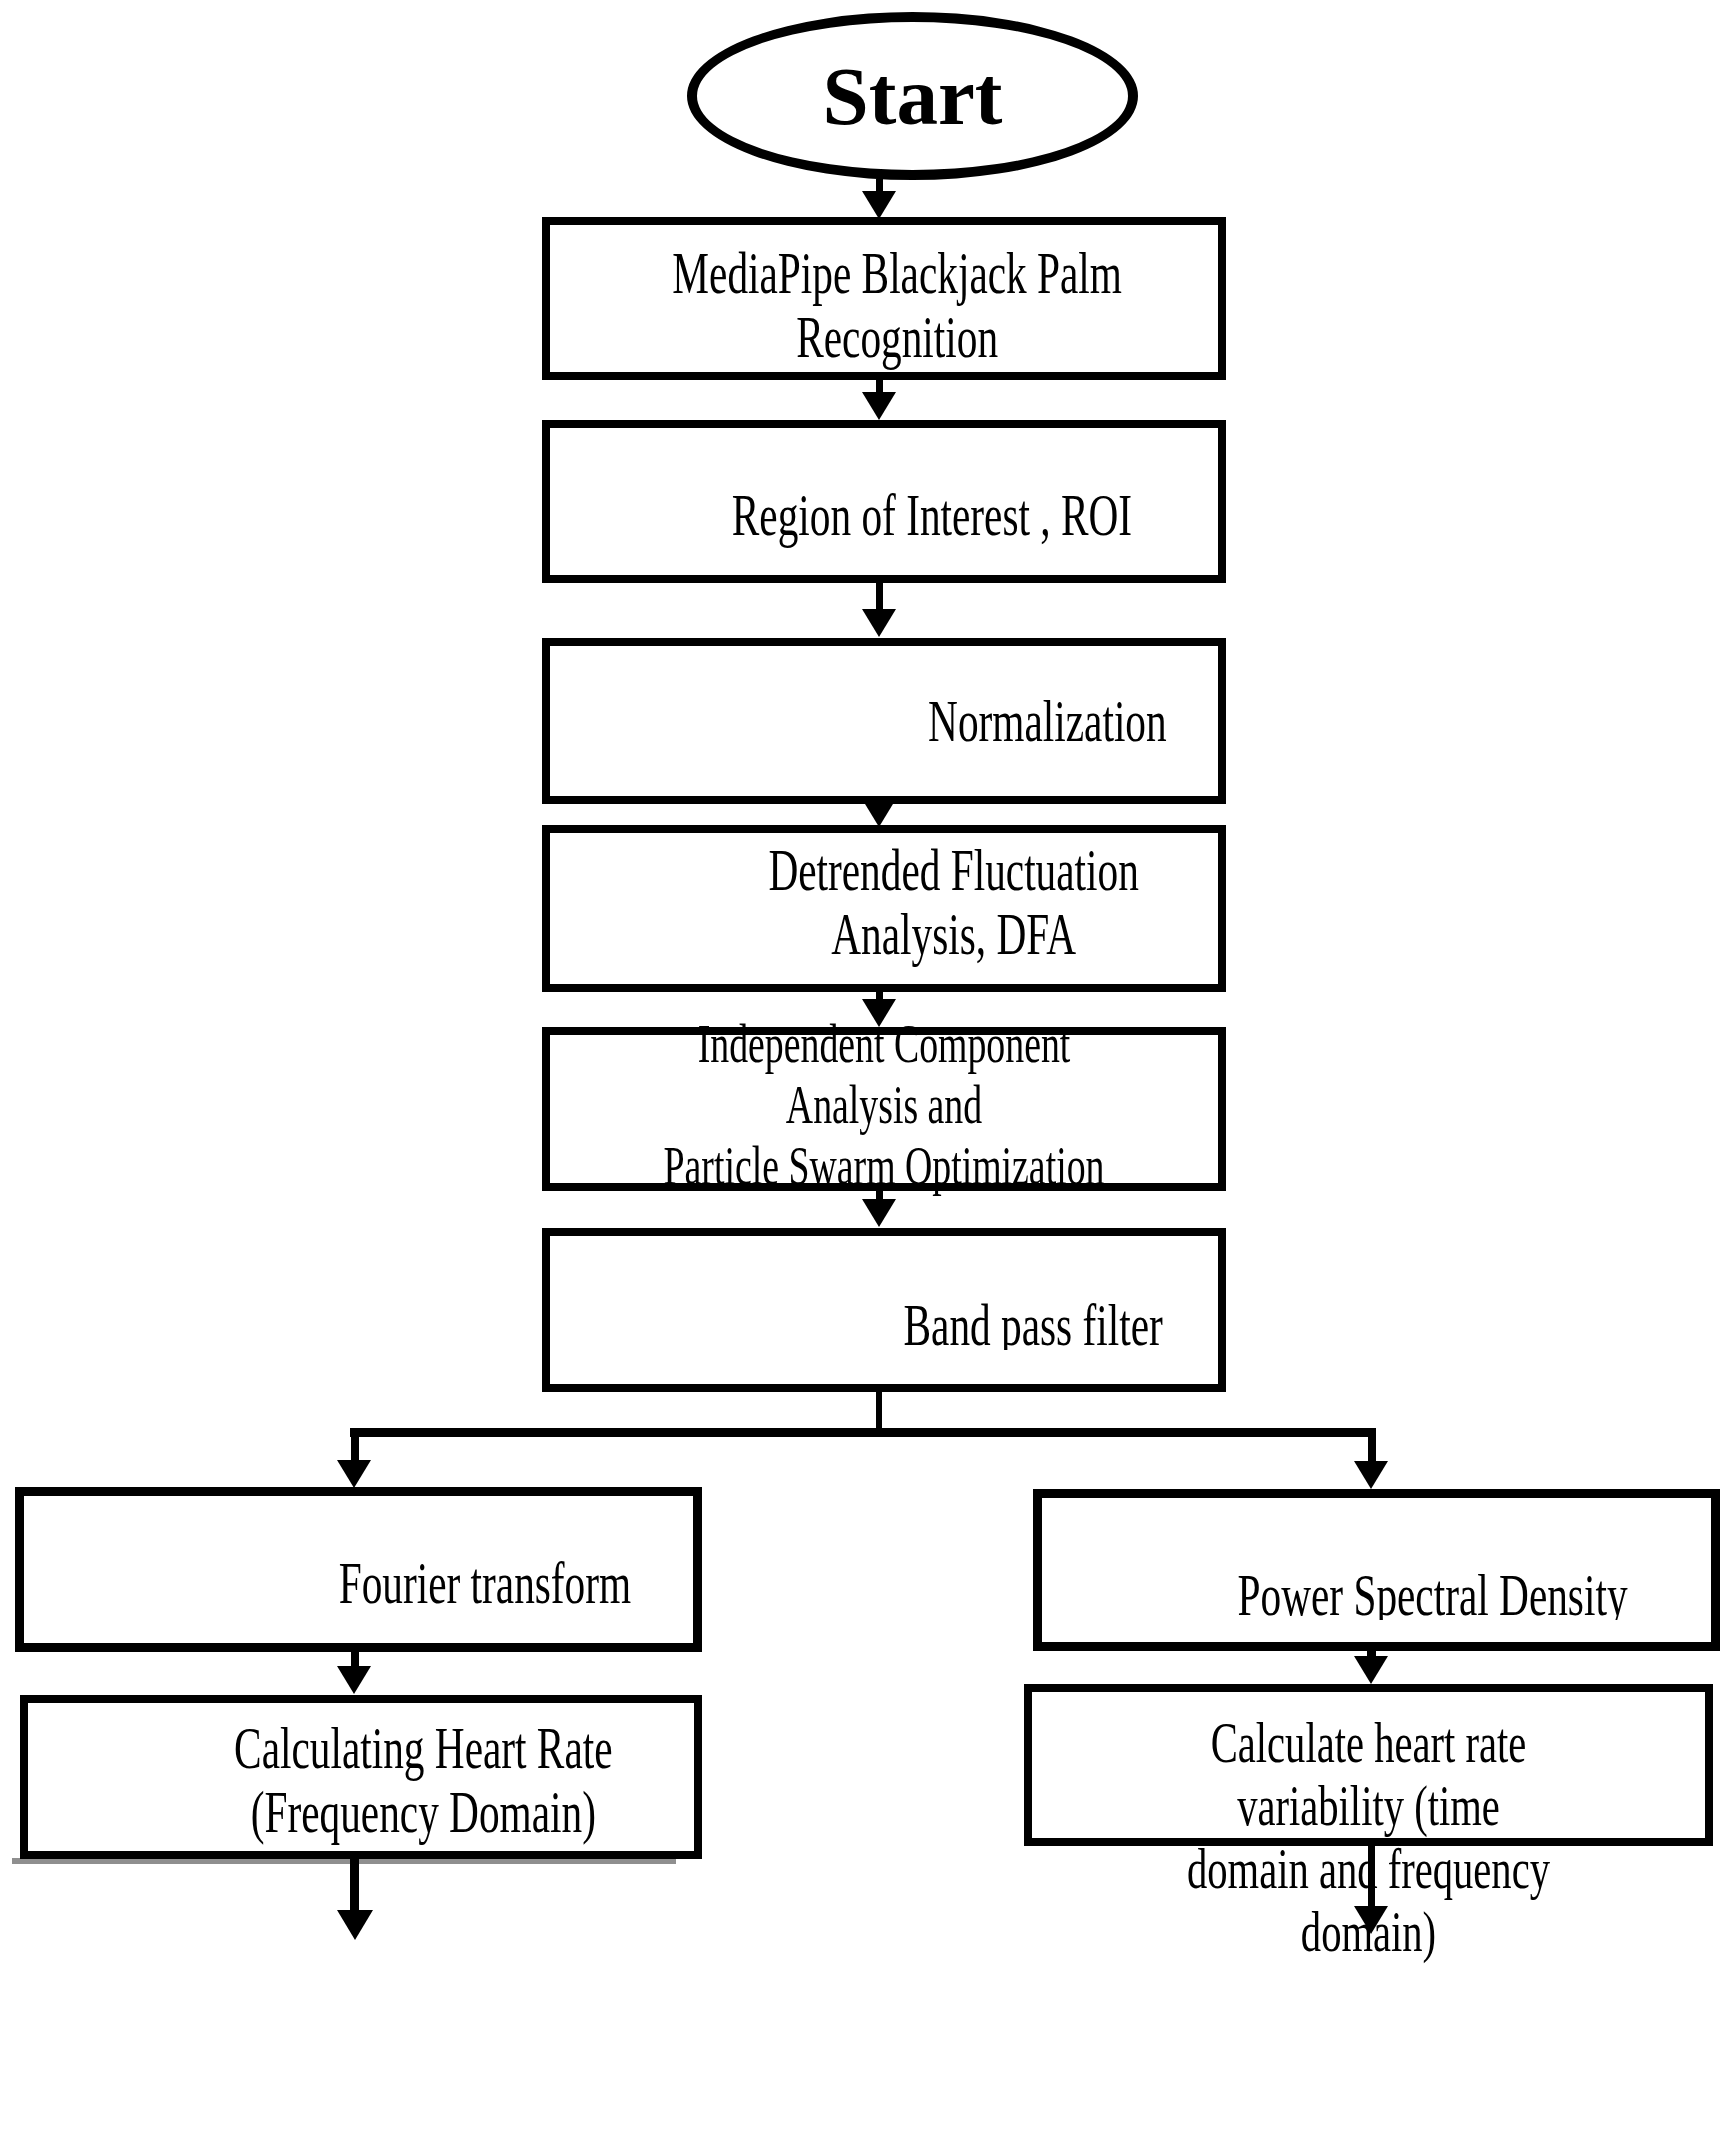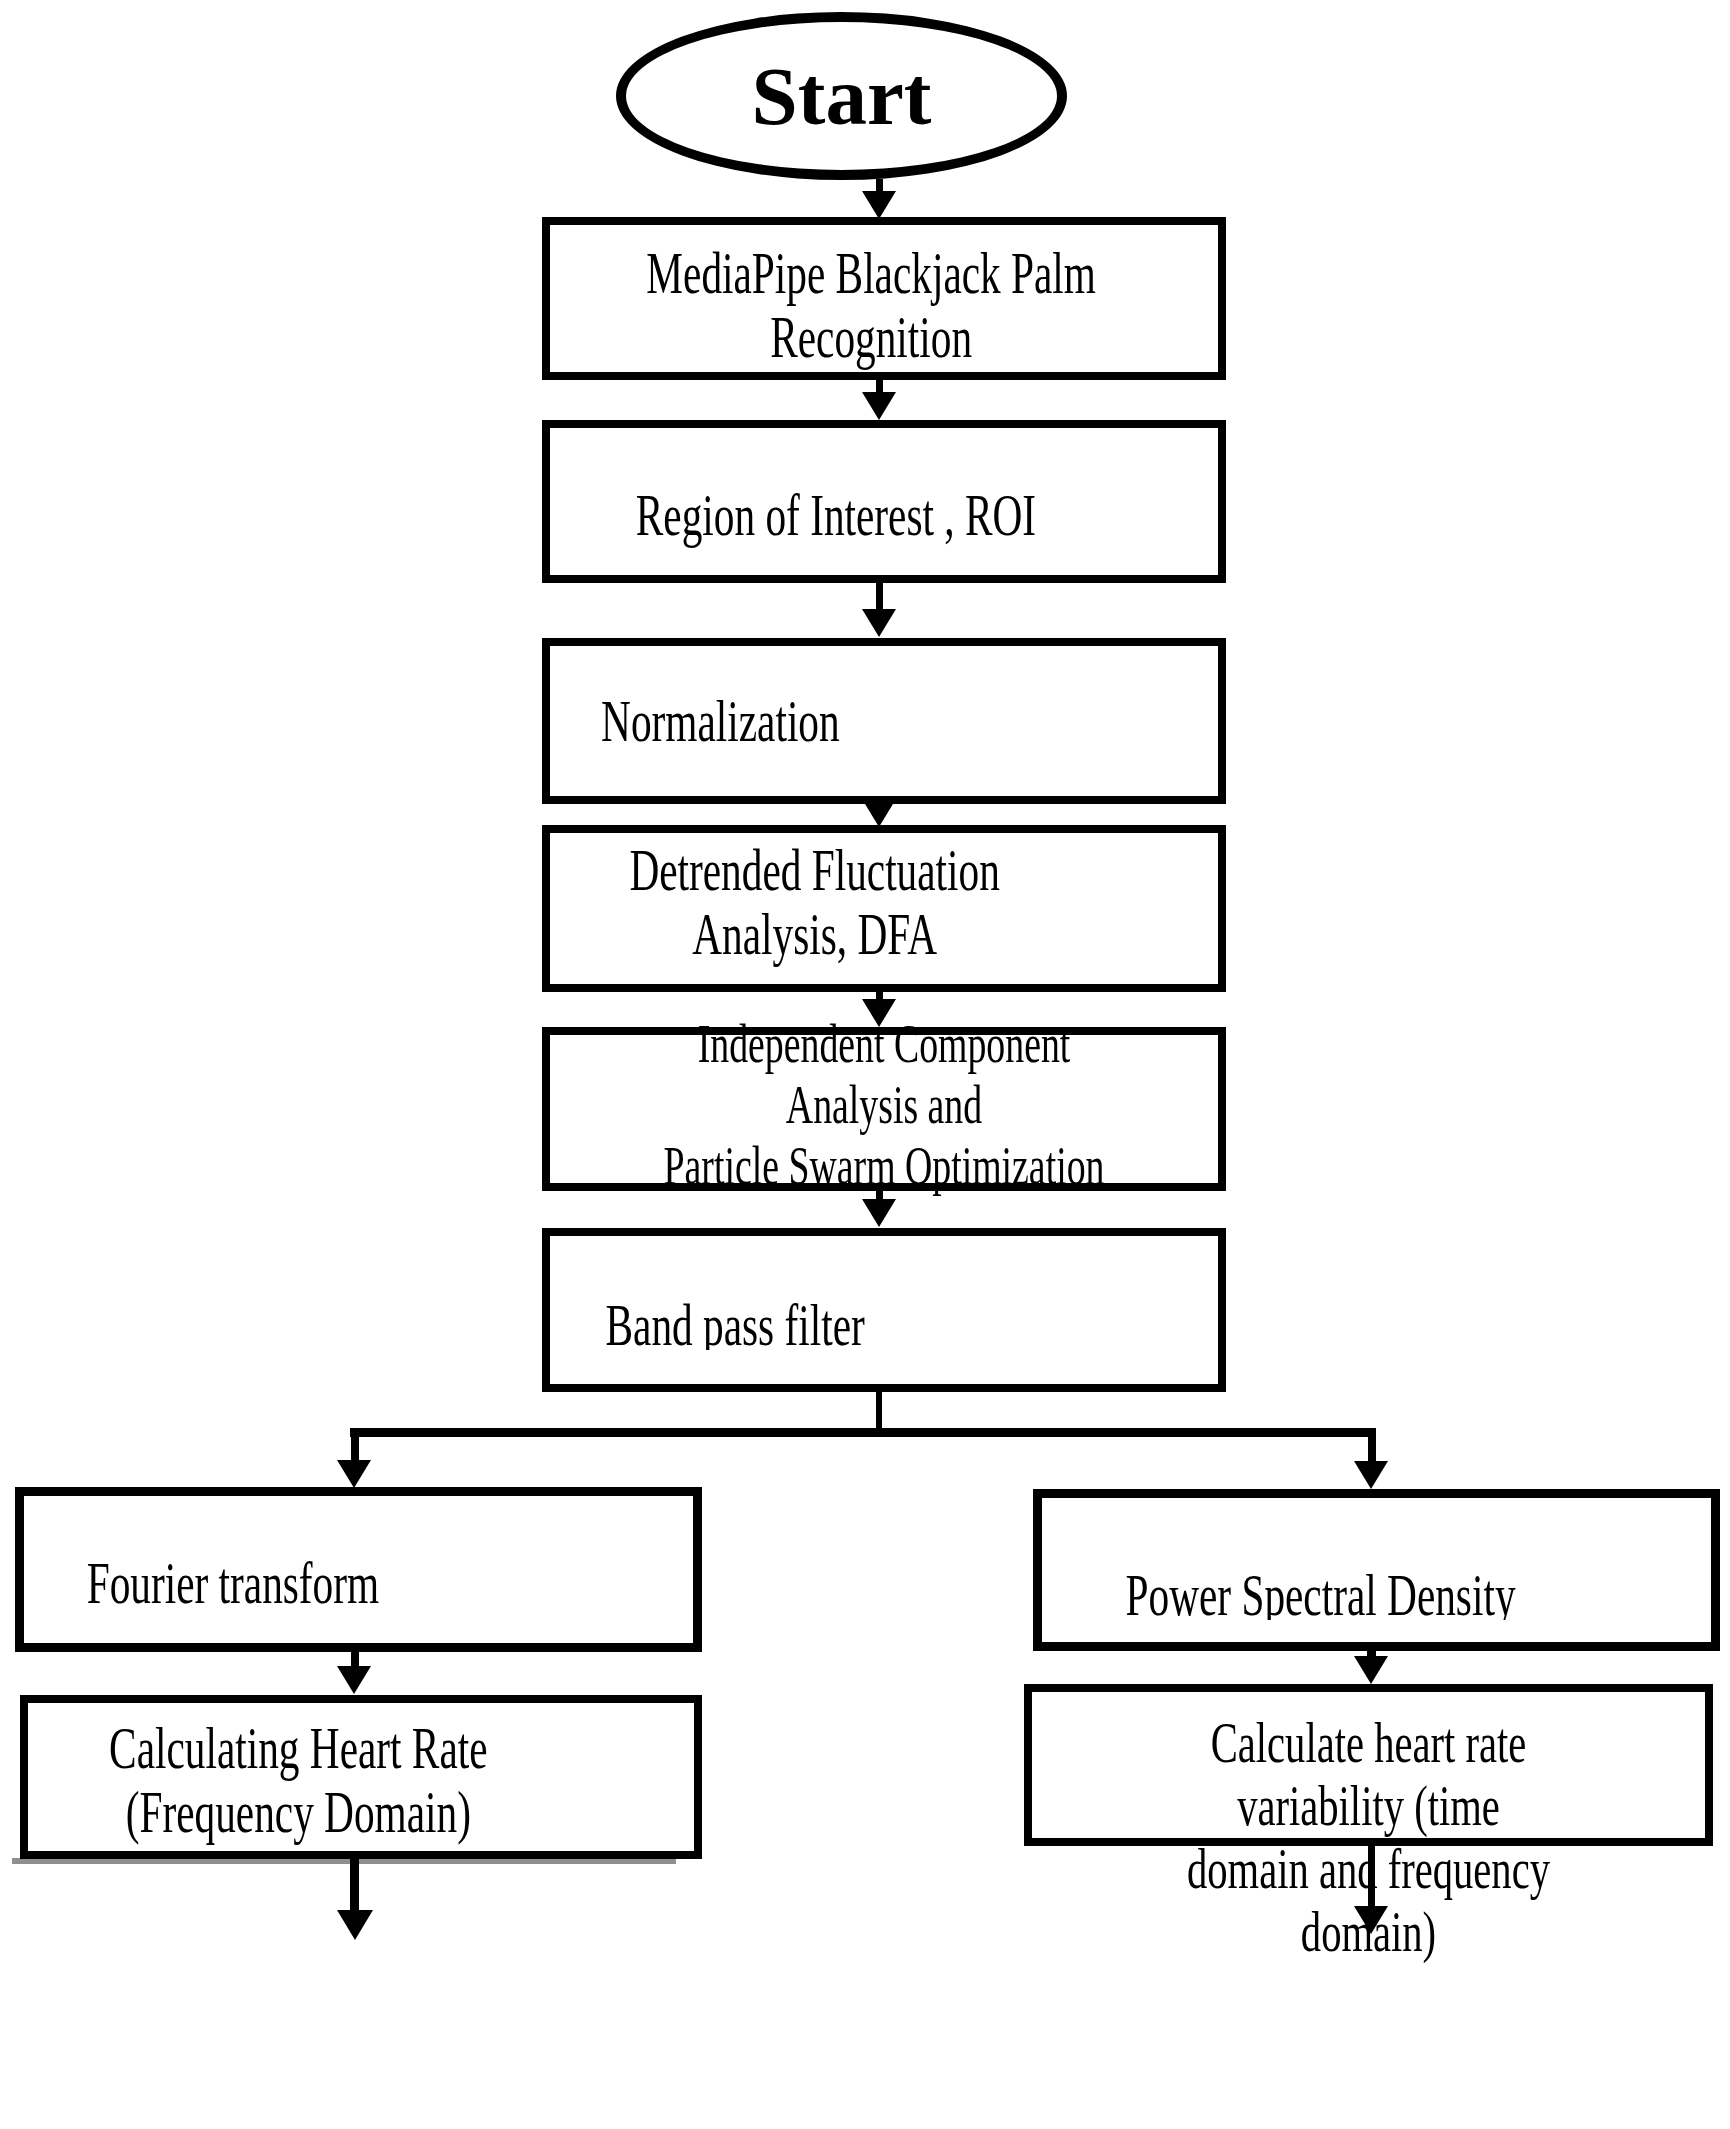--- a/index.html
+++ b/index.html
@@ -17,21 +17,21 @@
     overflow: hidden;
   }
   
   .box {
     position: absolute;
     box-sizing: border-box;
     background: #ffffff;
     border: 8px solid #000000;
     display: flex;
     align-items: center;
-    justify-content: flex-start;
+    justify-content: flex-end;
     text-align: center;
     z-index: 2;
   }
   .box.thick { border-width: 9.3px; }
   
   .ellipse {
     position: absolute;
     box-sizing: border-box;
     background: #ffffff;
     border: 9.3px solid #000000;
@@ -94,21 +94,21 @@
     position: absolute;
     background: #8f8f8f;
     z-index: 0;
   }
 </style>
 </head>
 <body>
 
 <div class="canvas">
 
-  <div class="ellipse" style="left:616px; top:12.4px; width:451px; height:168px; border-width:10px;">
+  <div class="ellipse" style="left:687px; top:12.4px; width:451px; height:168px; border-width:10px;">
     <span class="lbl term">Start</span>
   </div>
 
   <div class="vl" style="left:876px; top:179px; width:7.4px; height:15px;"></div>
   <div class="ah" style="left:862px; top:191px;"></div>
 
   <div class="box" style="left:542px; top:217px; width:684px; height:163px; padding-top:13.6px;">
     <span class="lbl">MediaPipe Blackjack Palm
 Recognition</span>
   </div>

